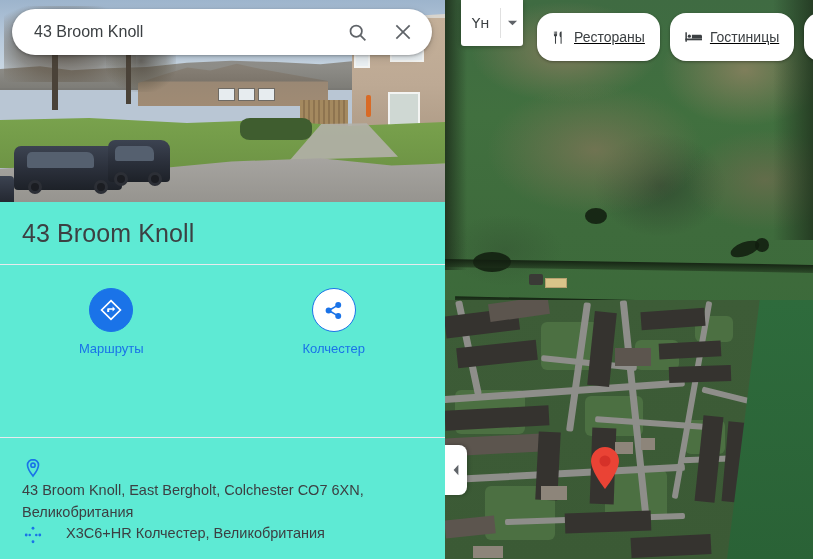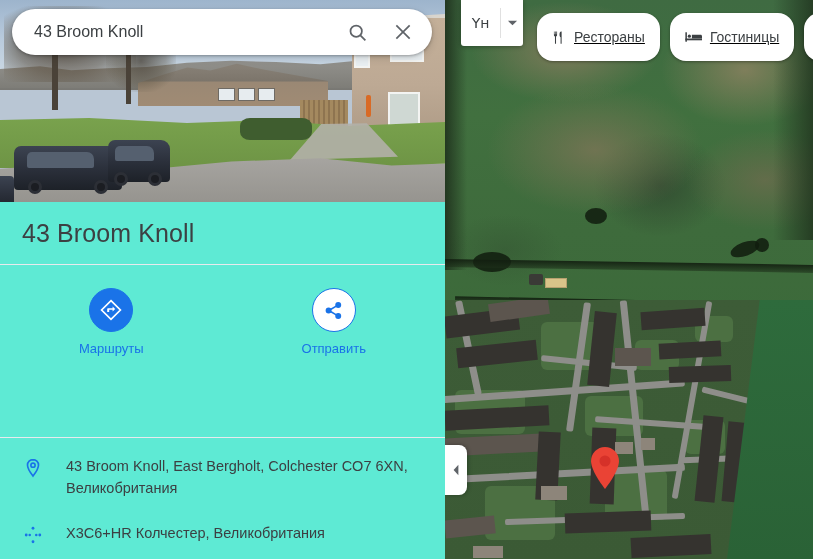--- a/index.html
+++ b/index.html
@@ -415,28 +415,28 @@
       <div class="action">
         <div class="a-circle">
           <svg width="21" height="21" viewBox="0 0 24 24" fill="none" stroke="#1a73e8" stroke-width="1.8">
             <circle cx="17.4" cy="5.8" r="2.5" fill="#1a73e8"></circle>
             <circle cx="6.4" cy="12" r="2.5" fill="#1a73e8"></circle>
             <circle cx="17.4" cy="18.2" r="2.5" fill="#1a73e8"></circle>
             <line x1="8.6" y1="10.8" x2="15.2" y2="7"></line>
             <line x1="8.6" y1="13.2" x2="15.2" y2="17"></line>
           </svg>
         </div>
-        <div class="a-label">Отправить</div>
+        <div class="a-label">Колчестер</div>
       </div>
 
     </div>
 
     <div class="divider" style="top:437px;"></div>
 
-    <div class="info-row" style="top:455px;">
+    <div class="info-row" style="top:455px;flex-direction:column;">
       <div class="info-ico">
         <svg width="22" height="22" viewBox="0 0 24 24" fill="none" stroke="#1a73e8" stroke-width="1.8">
           <path d="M12 2.8c-3.3 0-6 2.7-6 6 0 4.5 6 12 6 12s6-7.5 6-12c0-3.3-2.7-6-6-6z"></path>
           <circle cx="12" cy="8.9" r="2.3"></circle>
         </svg>
       </div>
       <div class="info-txt" style="max-width:345px;">43 Broom Knoll, East Bergholt, Colchester CO7 6XN, Великобритания</div>
     </div>
 
     <div class="info-row" style="top:522px;">

